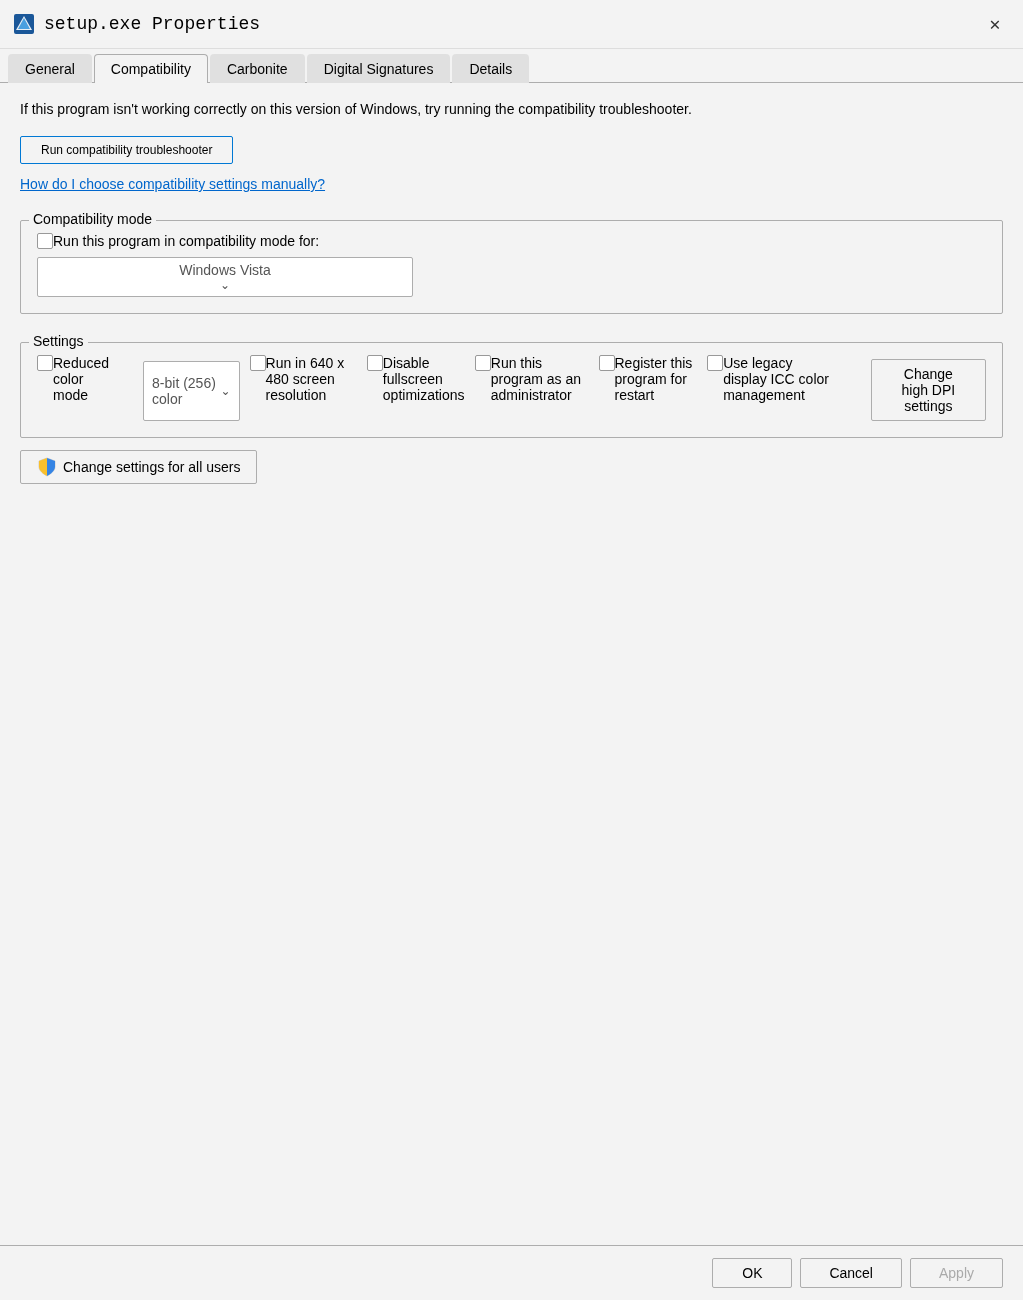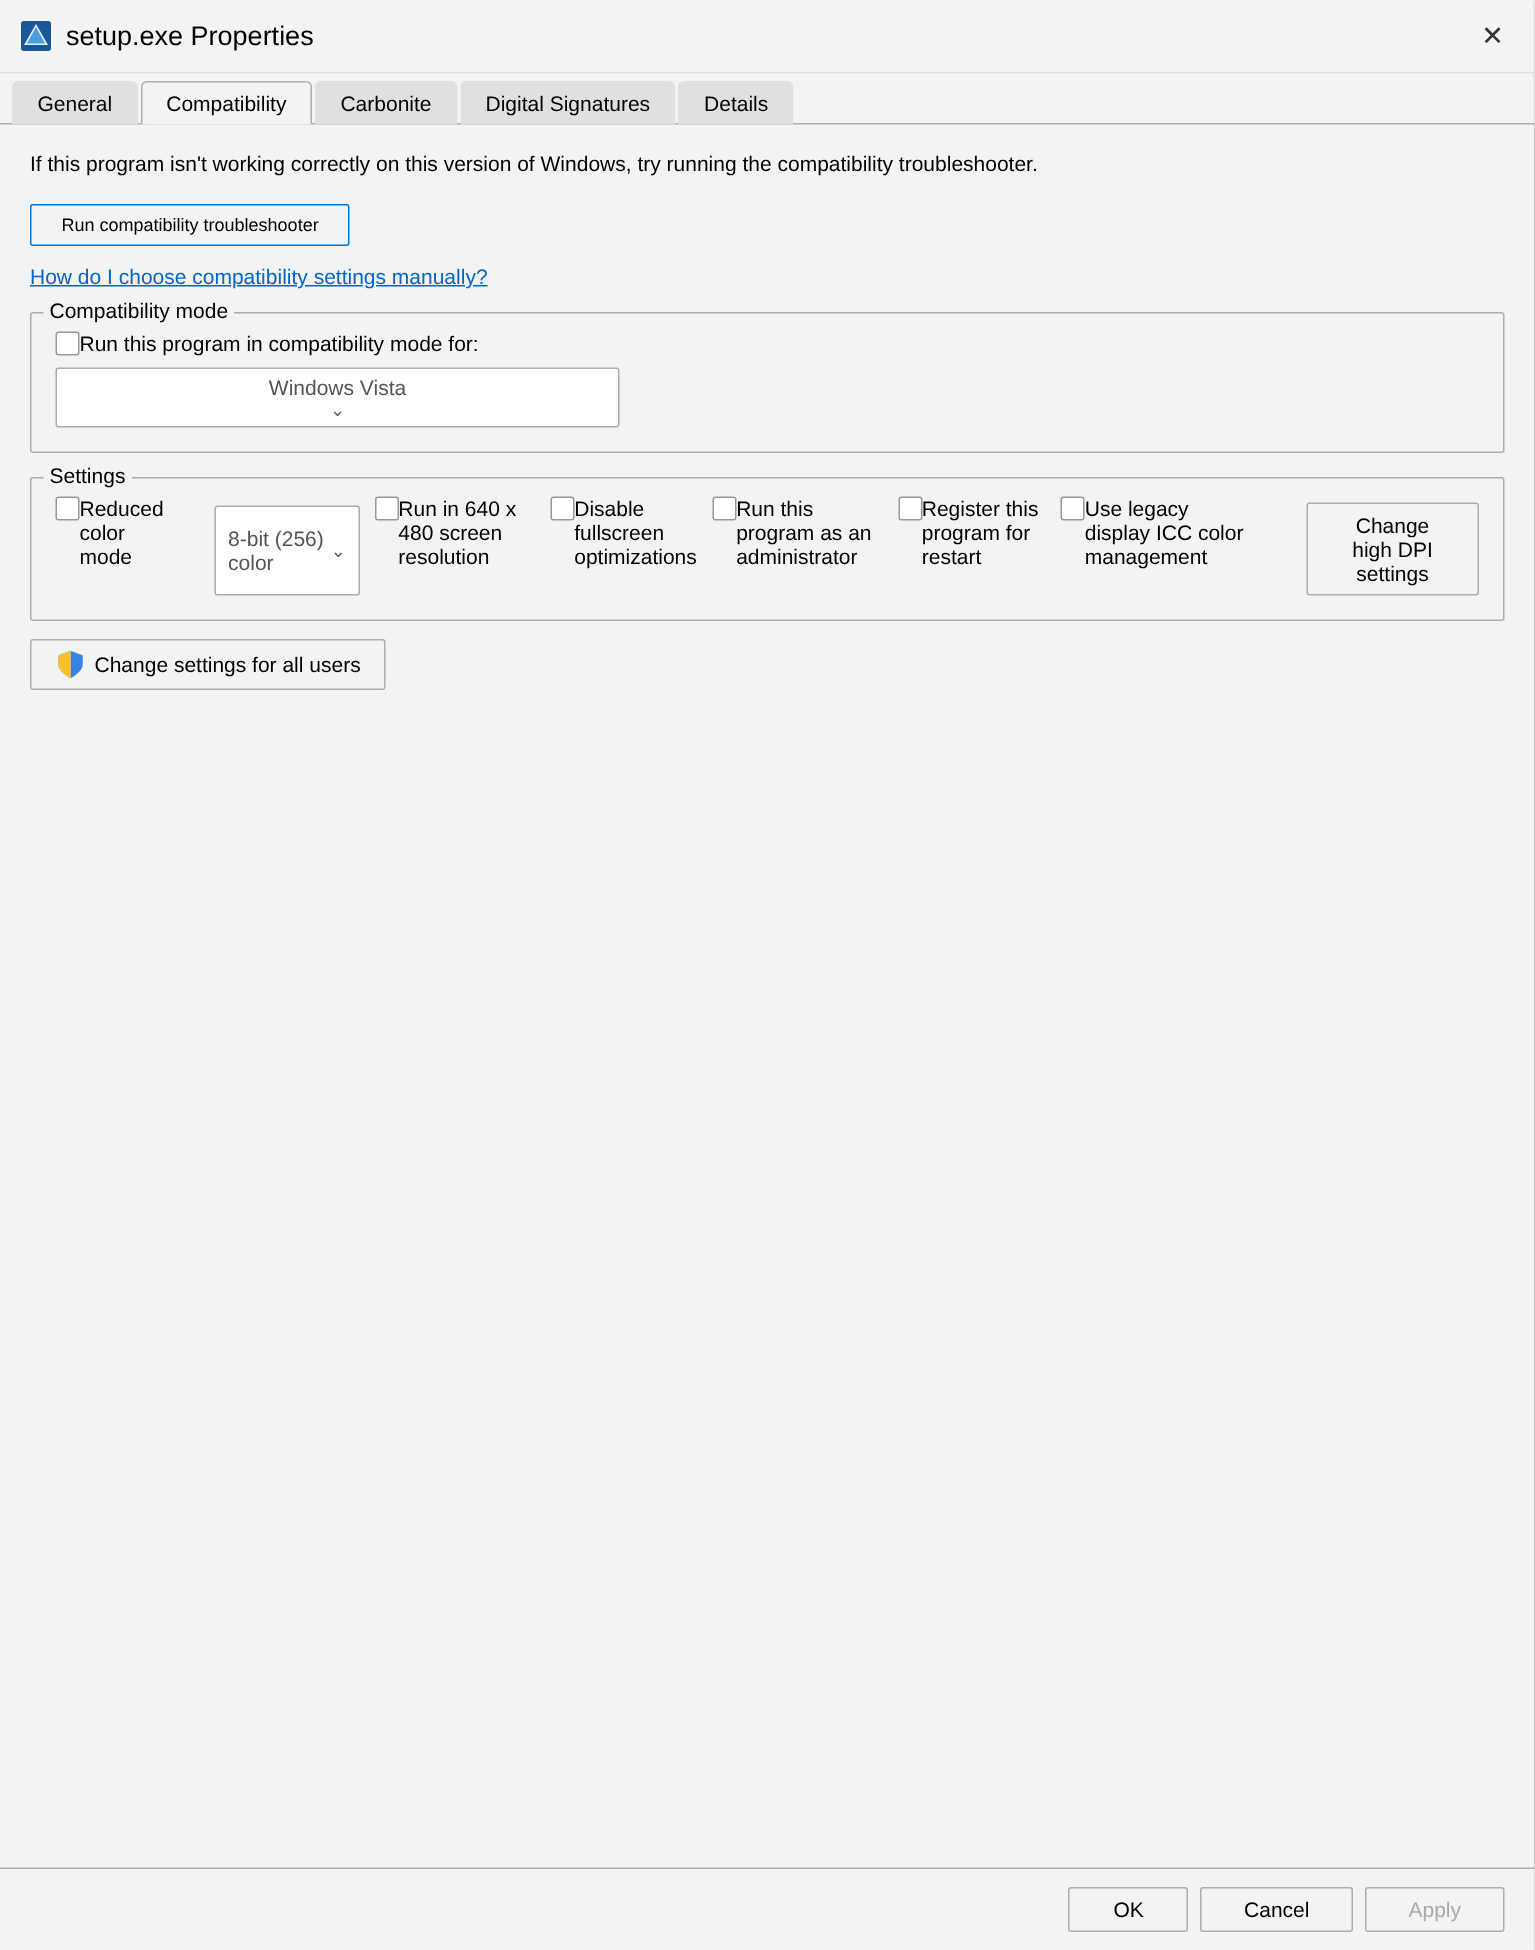--- a/index.html
+++ b/index.html
@@ -27,20 +27,21 @@
       flex-direction: column;
     }
 
     .title-bar {
       background: #f3f3f3;
       display: flex;
       align-items: center;
       padding: 8px 12px;
       border-bottom: 1px solid #ddd;
       user-select: none;
+      font-family: Liberation Mono, monospace;
     }
 
     .title-bar-icon {
       width: 24px;
       height: 24px;
       margin-right: 8px;
       flex-shrink: 0;
     }
 
     .title-bar-title {
@@ -124,21 +125,21 @@
       text-decoration: underline;
       cursor: pointer;
       font-size: 14px;
     }
 
     .group-box {
       border: 1px solid #adadad;
       border-radius: 2px;
       padding: 12px 16px 16px;
       position: relative;
-      margin-top: 4px;
+      margin-top: 16px;
     }
 
     .group-label {
       position: absolute;
       top: -10px;
       left: 8px;
       background: #f3f3f3;
       padding: 0 4px;
       font-size: 14px;
       font-weight: 400;

